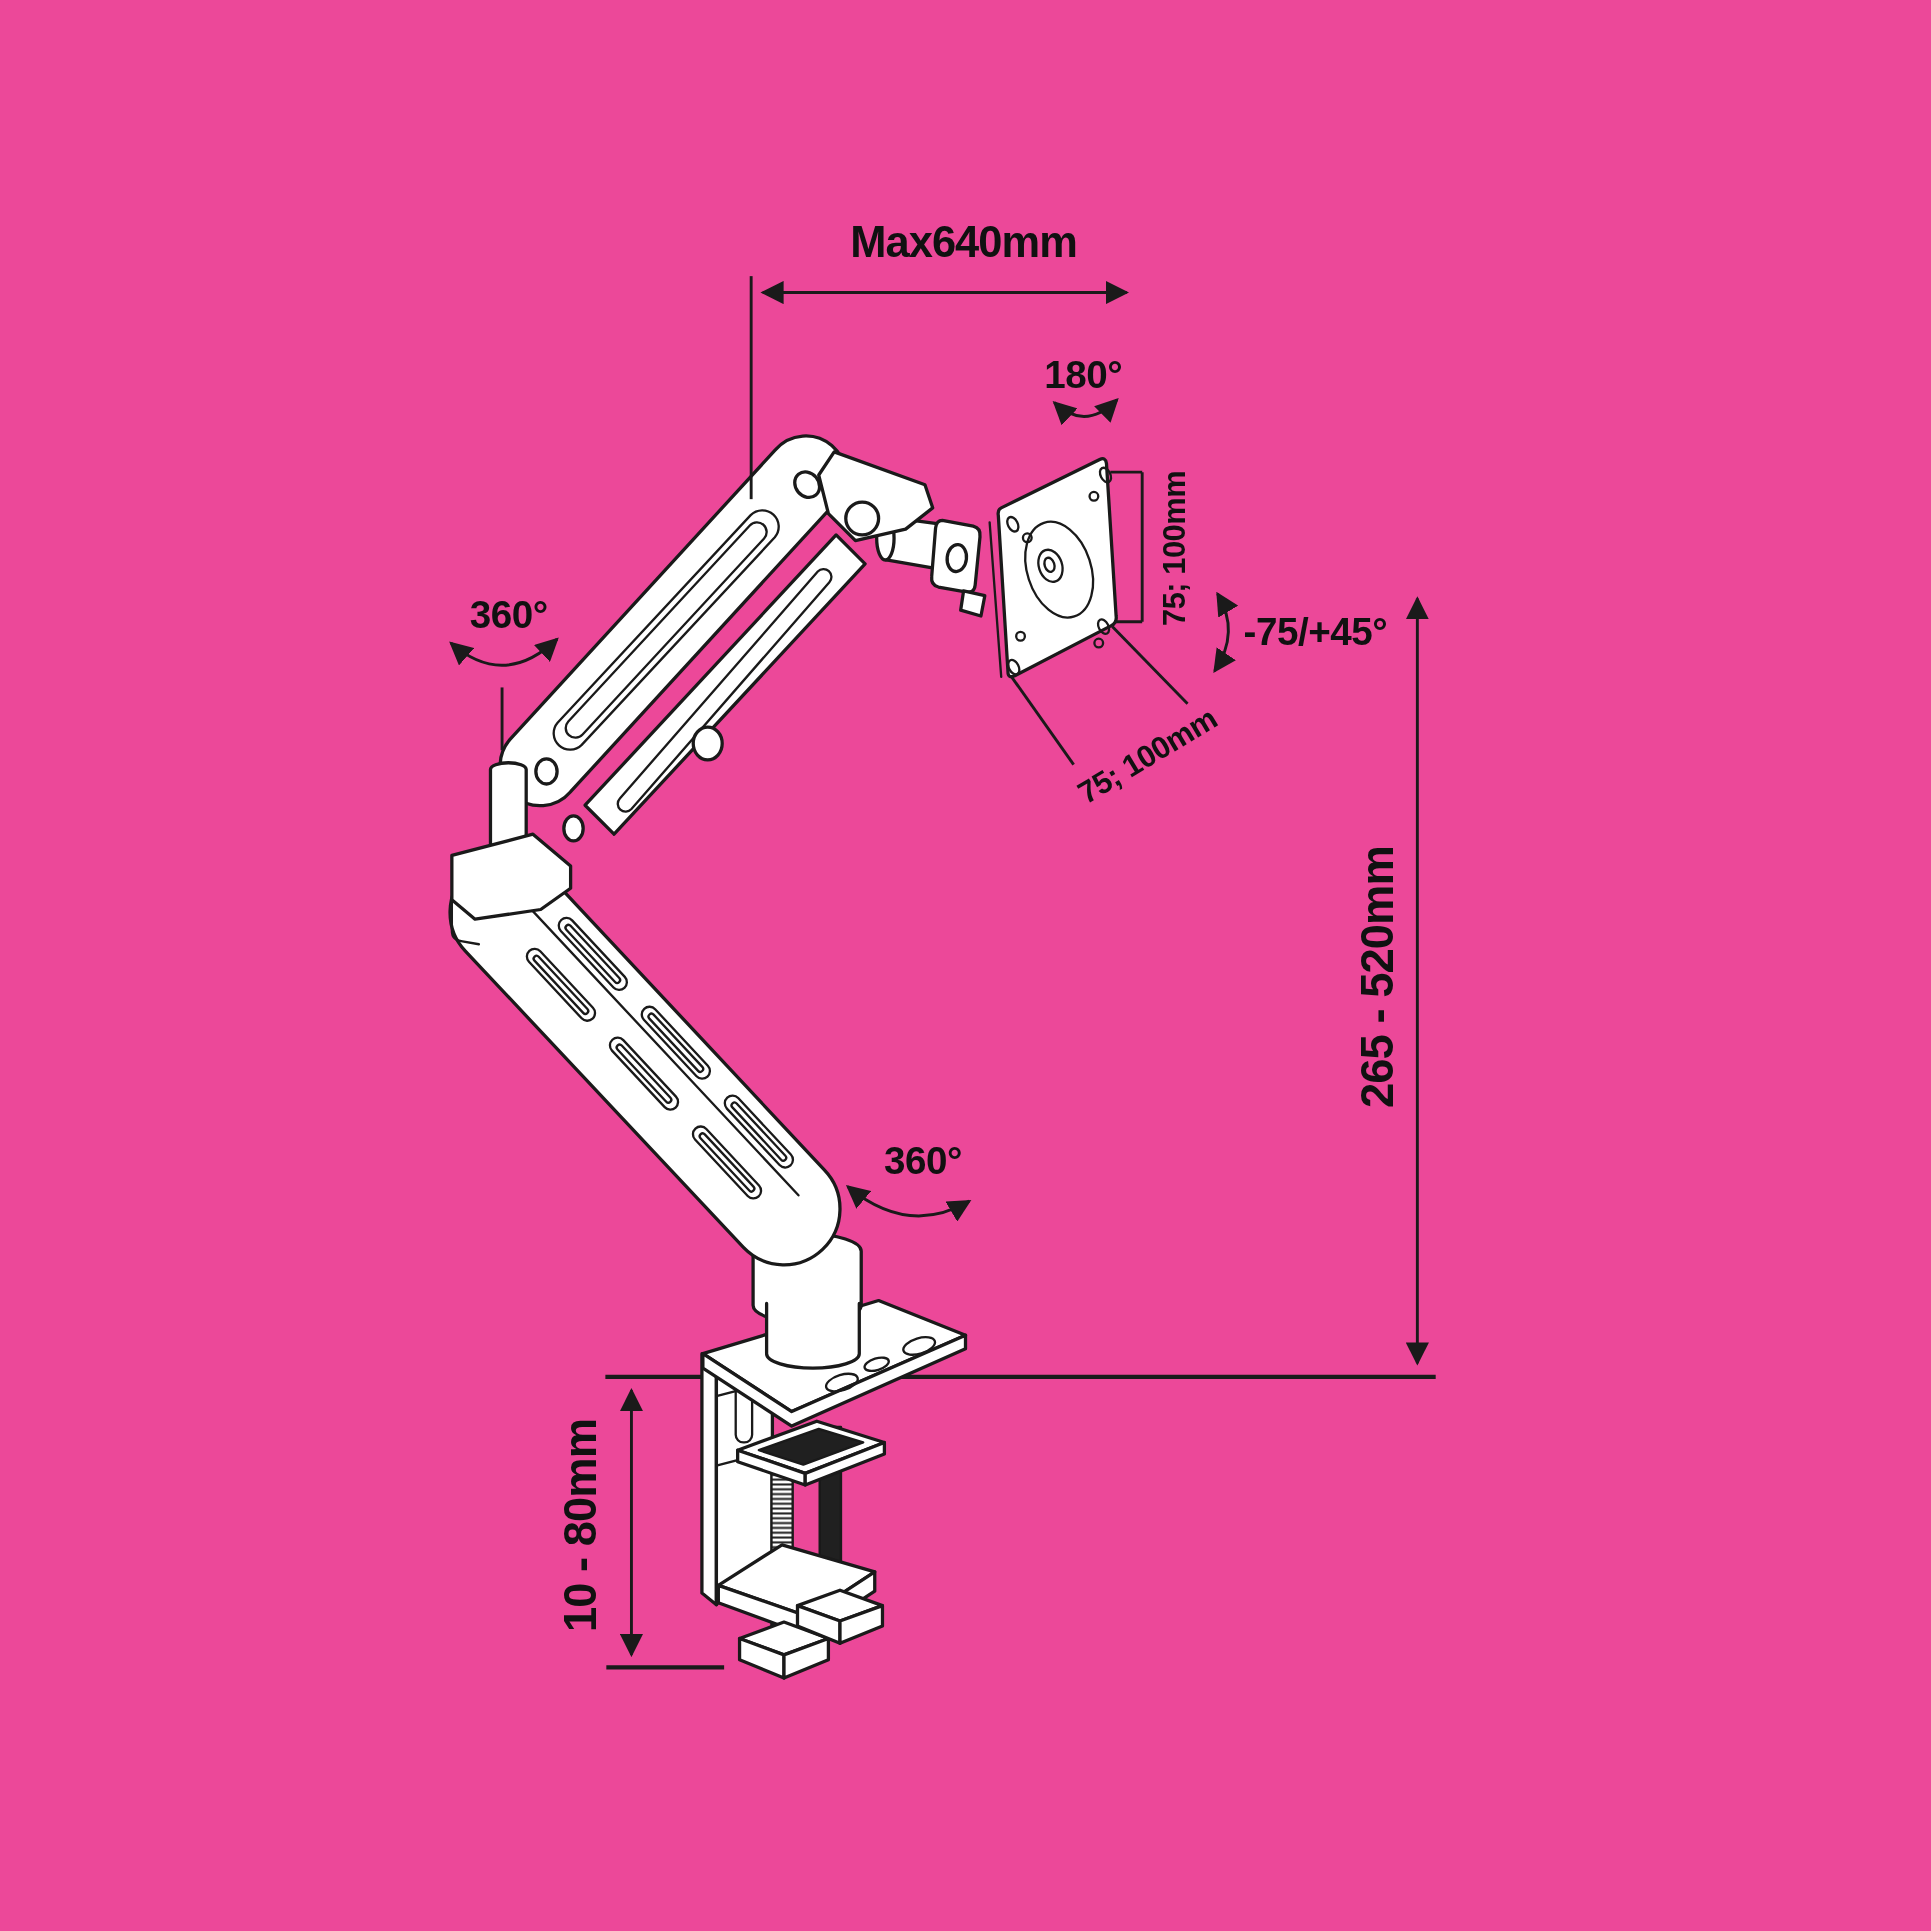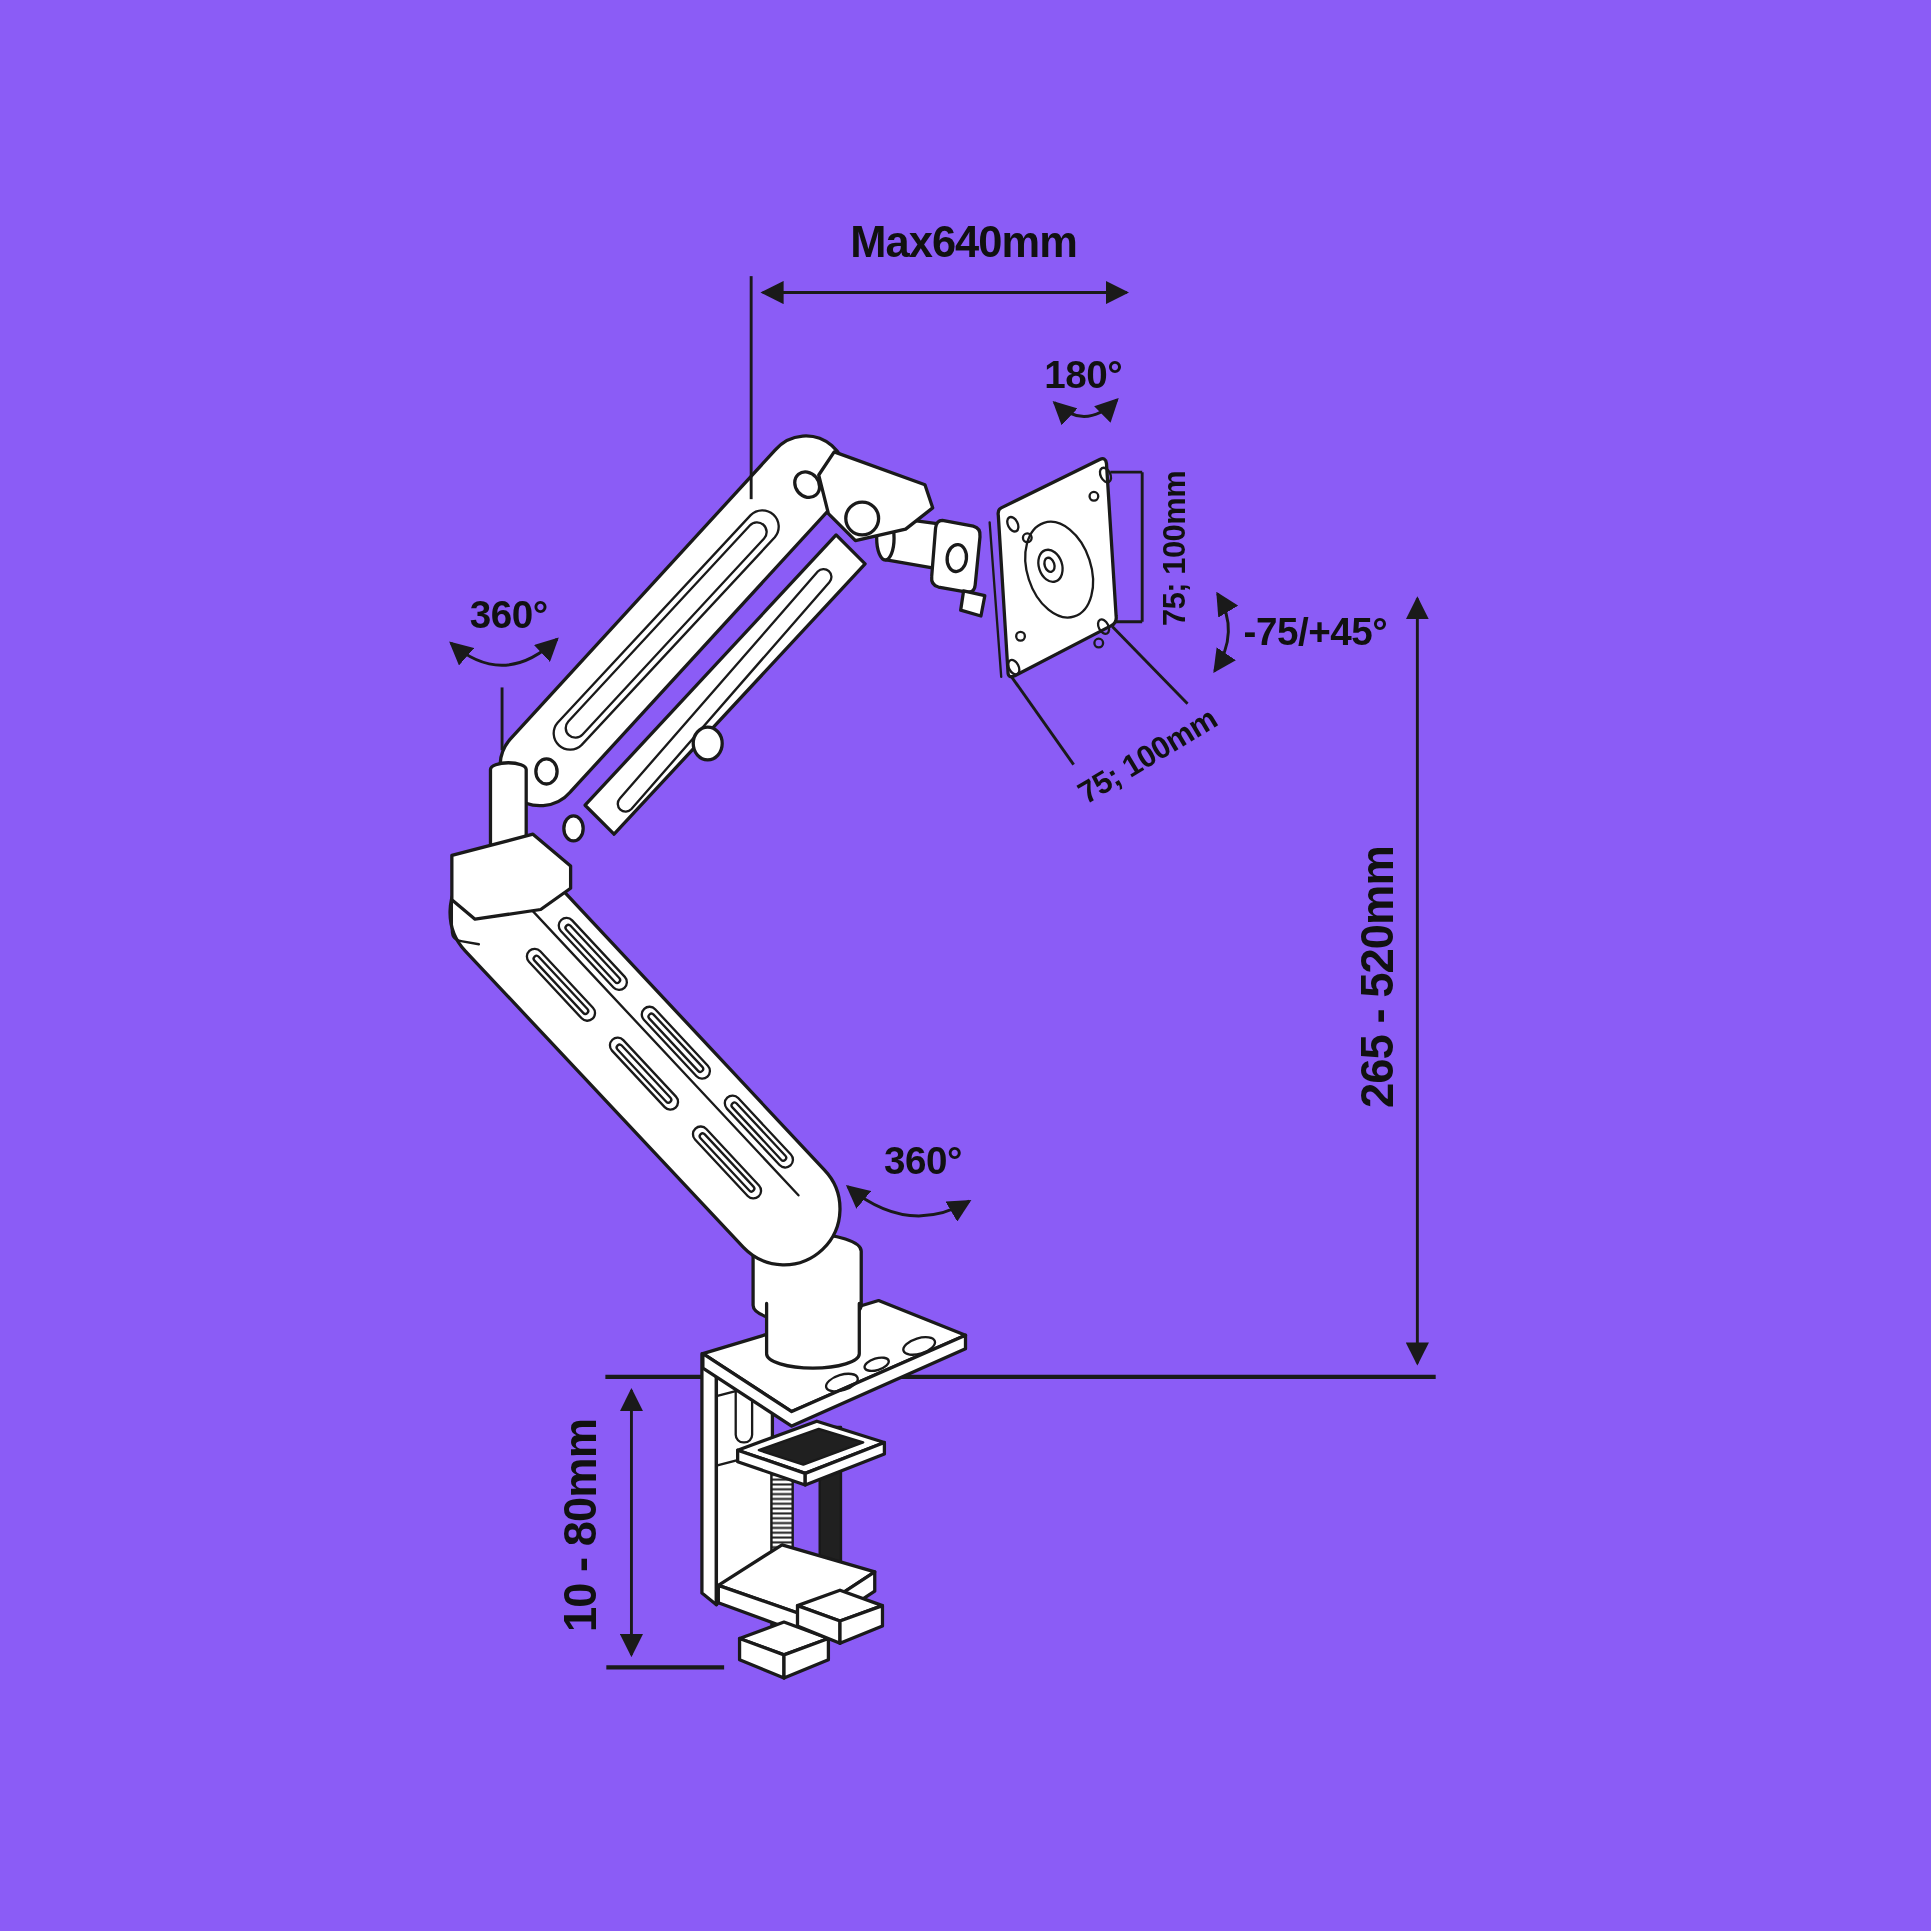--- a/index.html
+++ b/index.html
@@ -1,16 +1,16 @@
 <!DOCTYPE html>
 <html><head>
 <meta charset="utf-8">
 <style>
   html,body{margin:0;padding:0;background:#ffffff;}
-  .stage{width:1931px;height:1931px;background:#8b5cf6;position:relative;overflow:hidden;}
+  .stage{width:1931px;height:1931px;background:#ec4899;position:relative;overflow:hidden;}
   svg{display:block;}
   .lbl{font-family:"Liberation Sans",sans-serif;font-weight:bold;fill:#111111;}
   .lbl-lg{font-size:45px;letter-spacing:-1px;}
   .lbl-xl{font-size:47px;letter-spacing:-1px;}
   .lbl-md{font-size:40px;letter-spacing:-0.5px;}
   .lbl-sm{font-size:32px;letter-spacing:-0.5px;}
   .part{stroke:#1a1a1a;stroke-width:3.4;fill:#ffffff;stroke-linecap:round;stroke-linejoin:round;}
   .part-thin{stroke:#1a1a1a;stroke-width:2.4;fill:none;stroke-linecap:round;stroke-linejoin:round;}
   .dark{stroke:#1a1a1a;stroke-width:2.5;fill:#202020;stroke-linejoin:round;}
   .dim{stroke:#1a1a1a;stroke-width:3;fill:none;}

